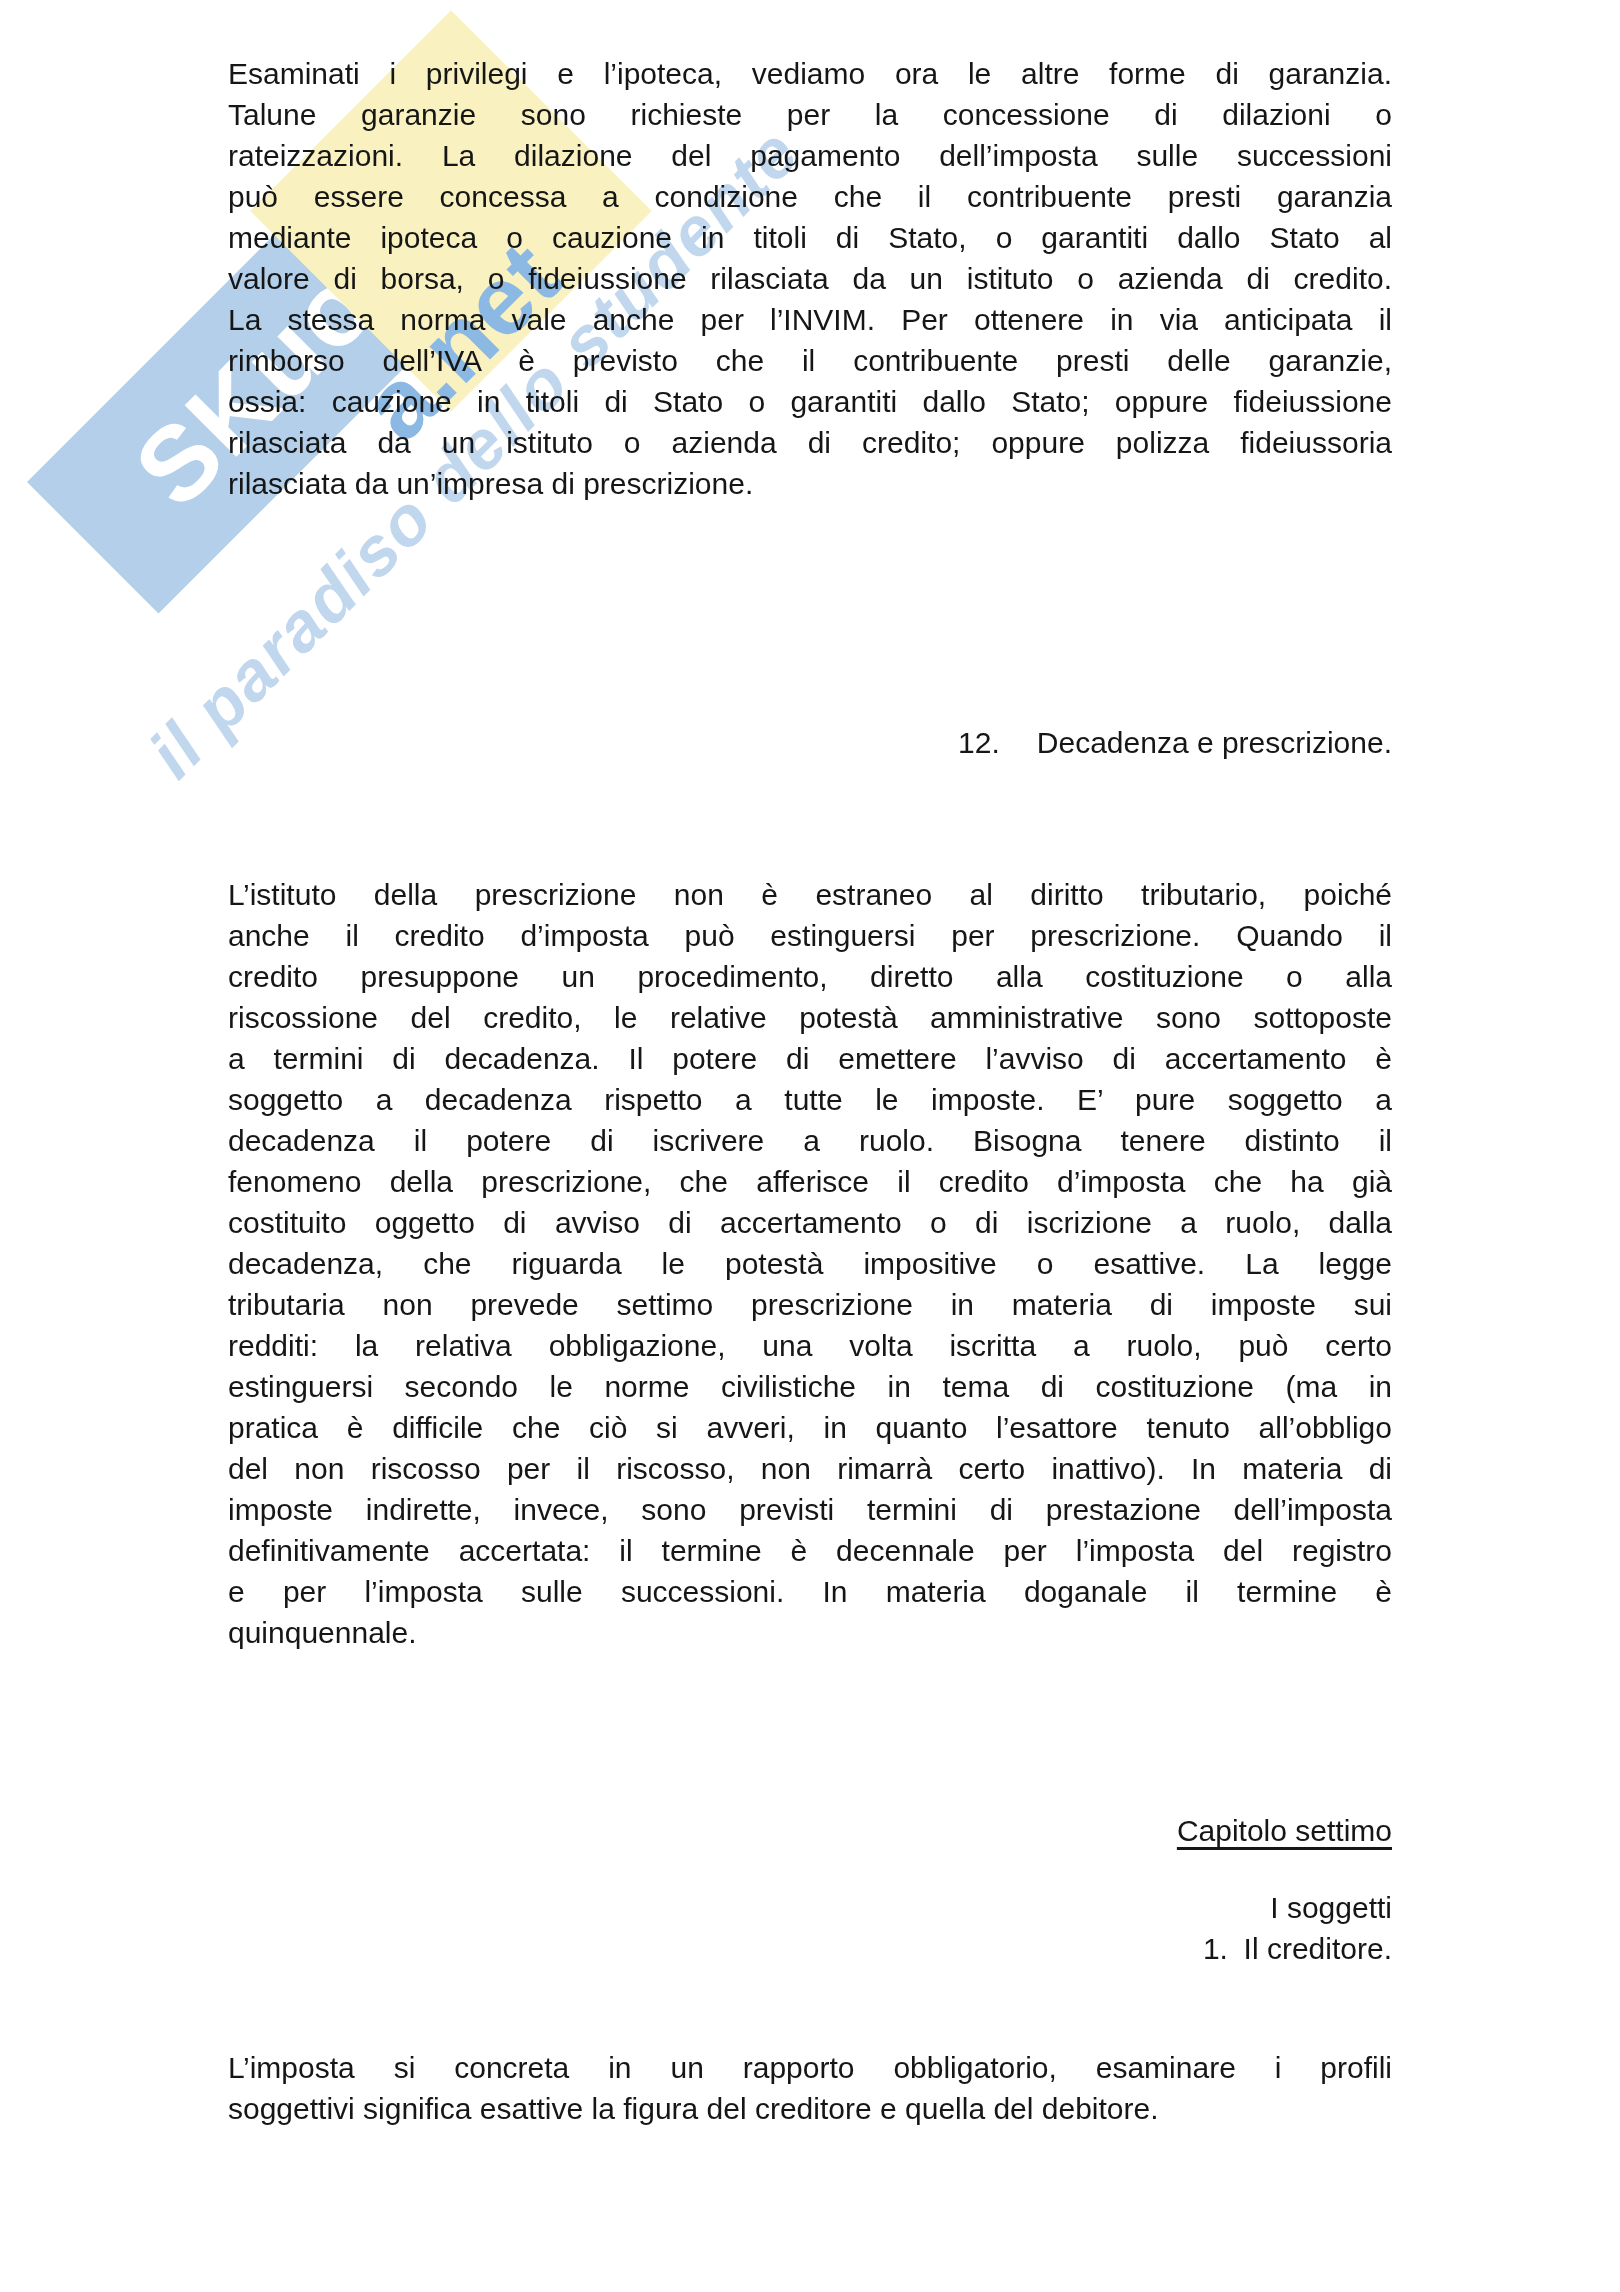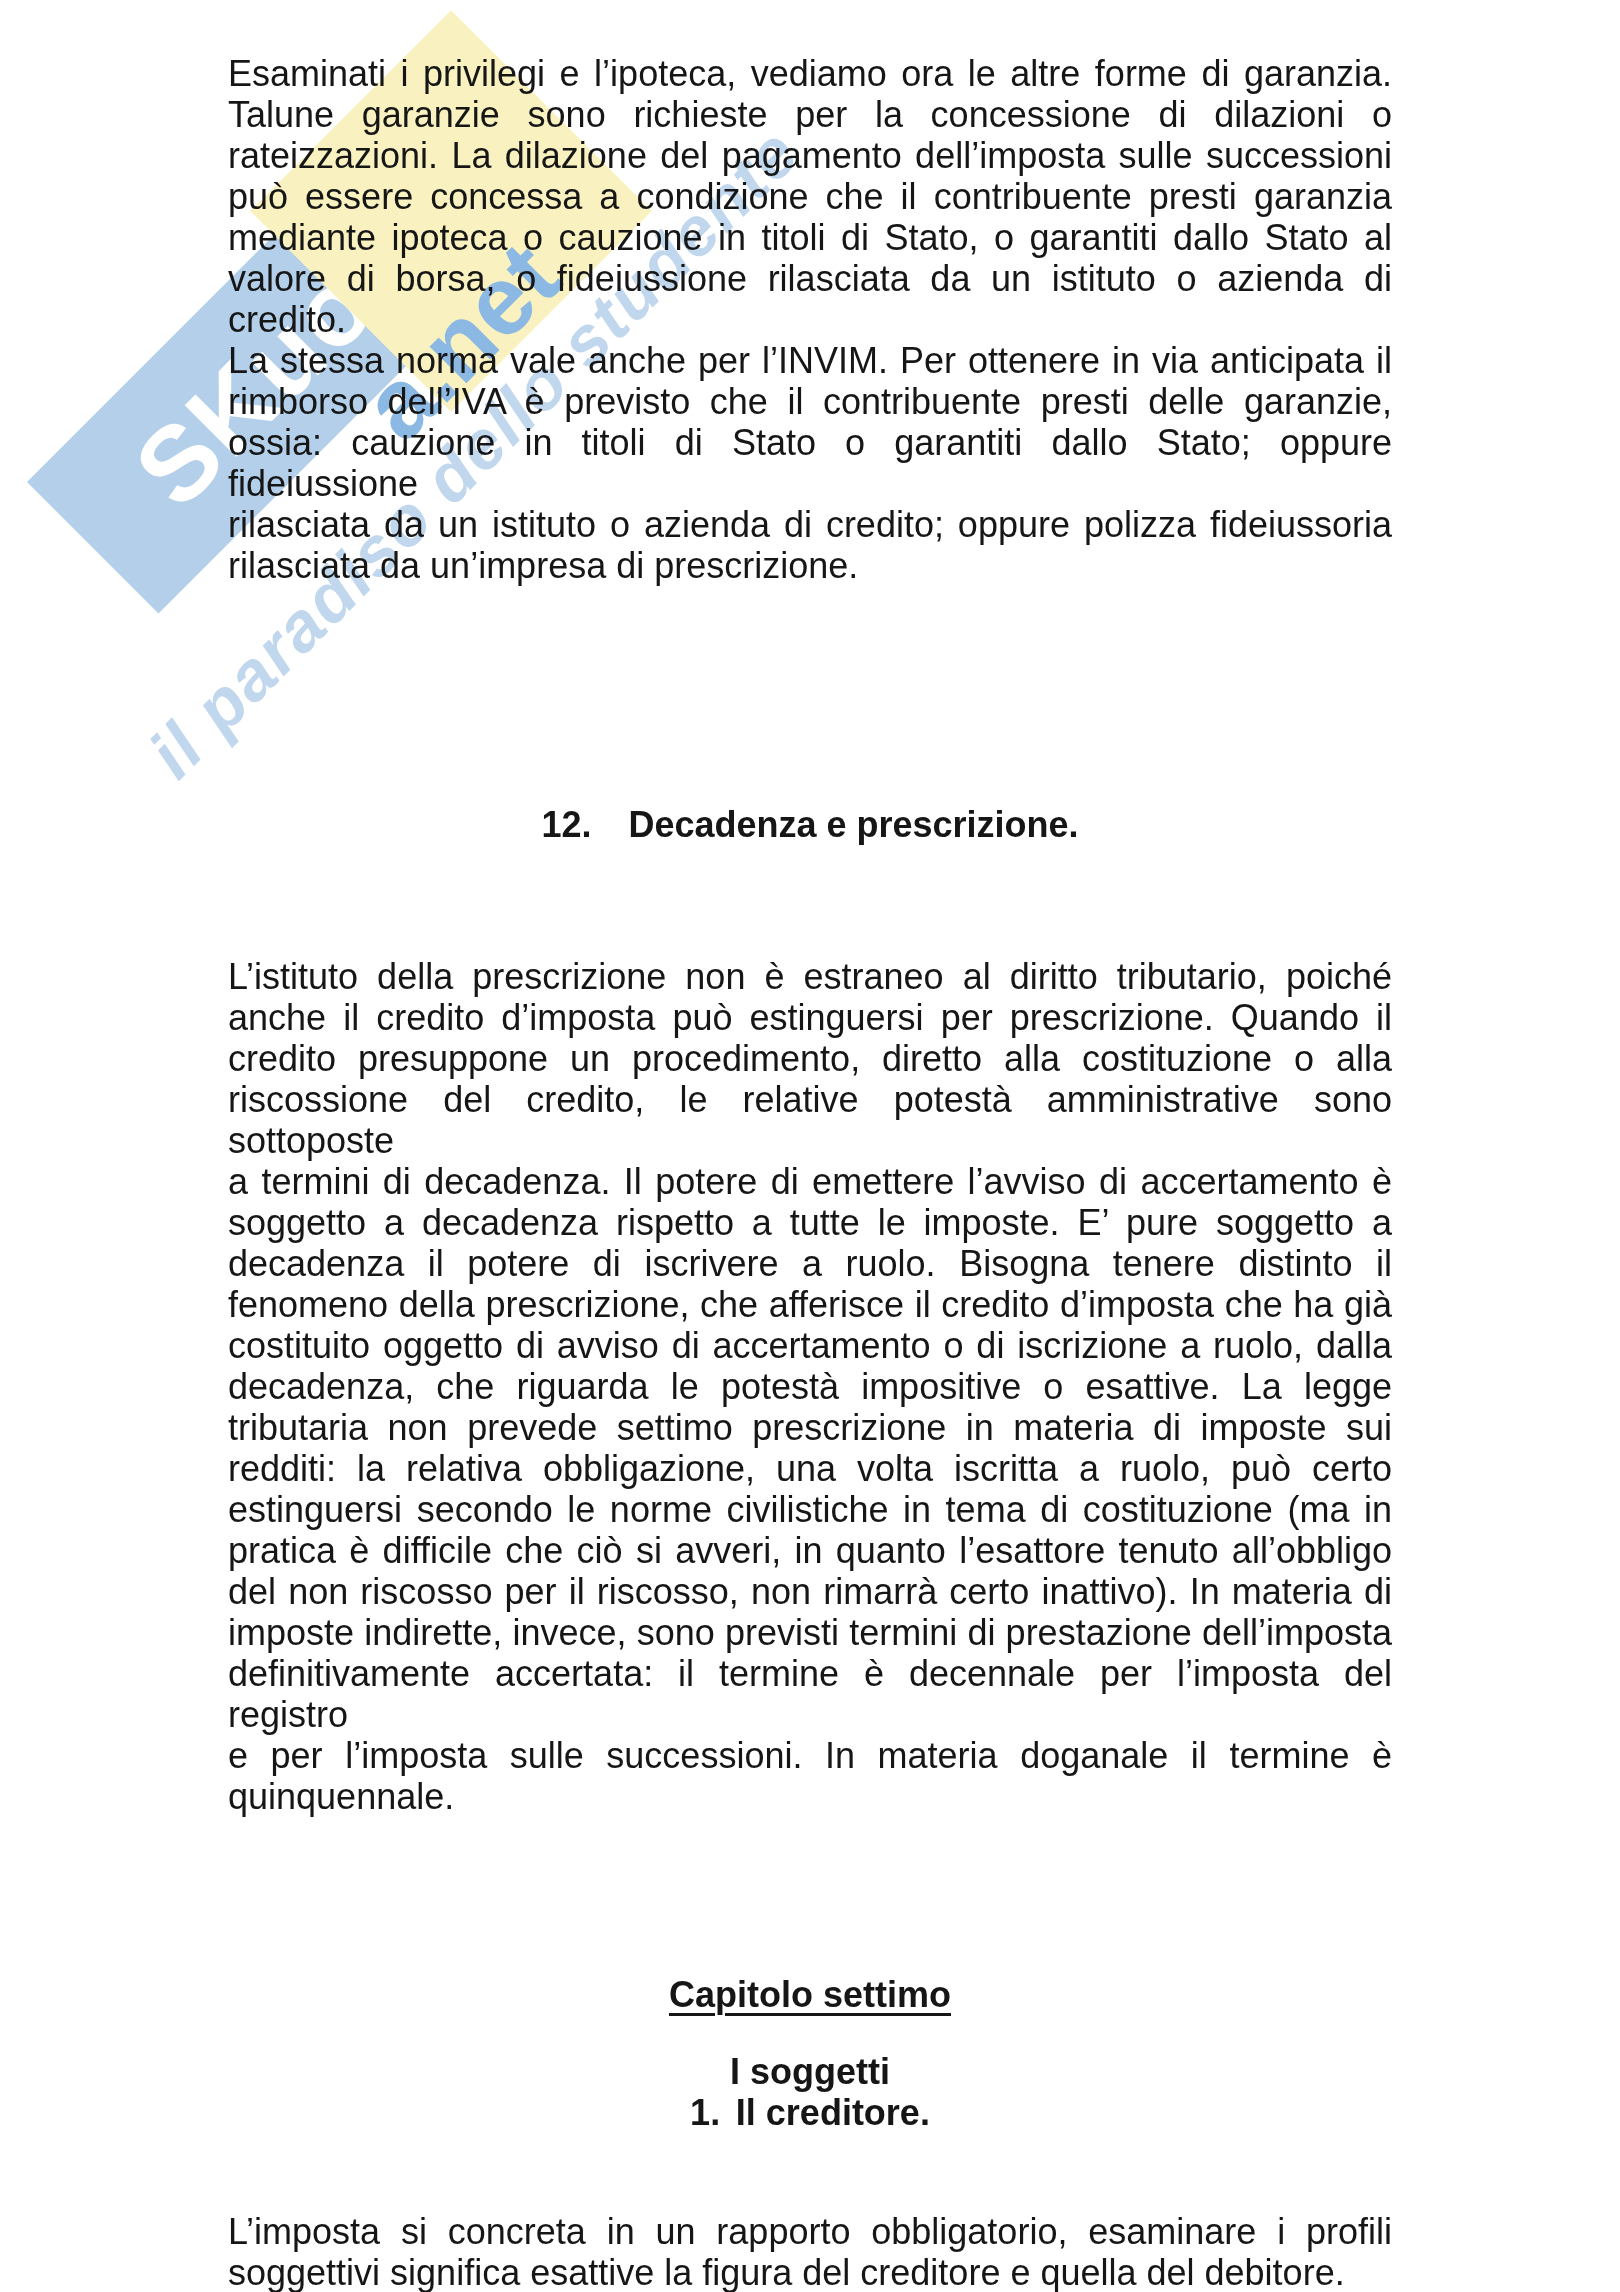--- a/index.html
+++ b/index.html
@@ -79,35 +79,35 @@
     z-index: 1;
   }
 
   
   .doc {
     position: absolute;
     left: 228px;
     top: 53px;
     width: 1164px;
     z-index: 5;
-    font-size: 36px;
+    font-size: 30px;
     line-height: 41px;
   }
   .para { margin: 0; }
   .tl {
     text-align: justify;
     text-align-last: justify;
   }
   .tl-last {
     text-align: justify;
     text-align-last: left;
   }
   .h-center {
-    text-align: center;
-    font-weight: bold;
+    text-align: right;
+    font-weight: normal;
   }
   .h12 { margin-top: 218px; }
   .h12 .h-num { display: inline-block; margin-right: 37px; }
   .p2 { margin-top: 111px; }
   .h-chapter { margin-top: 157px; }
   .h-chapter .u {
     text-decoration: underline;
     text-decoration-thickness: 2.9px;
     text-underline-offset: 5.9px;
   }

